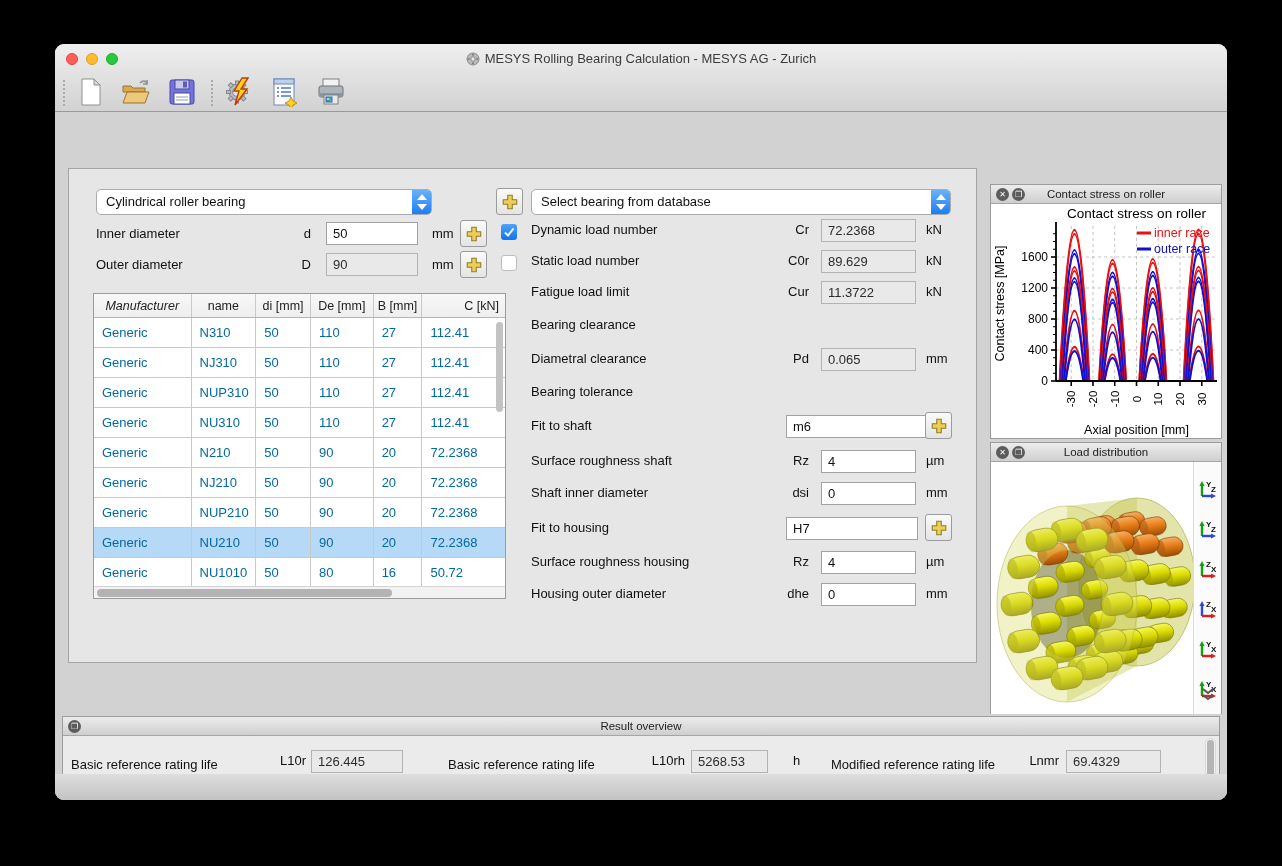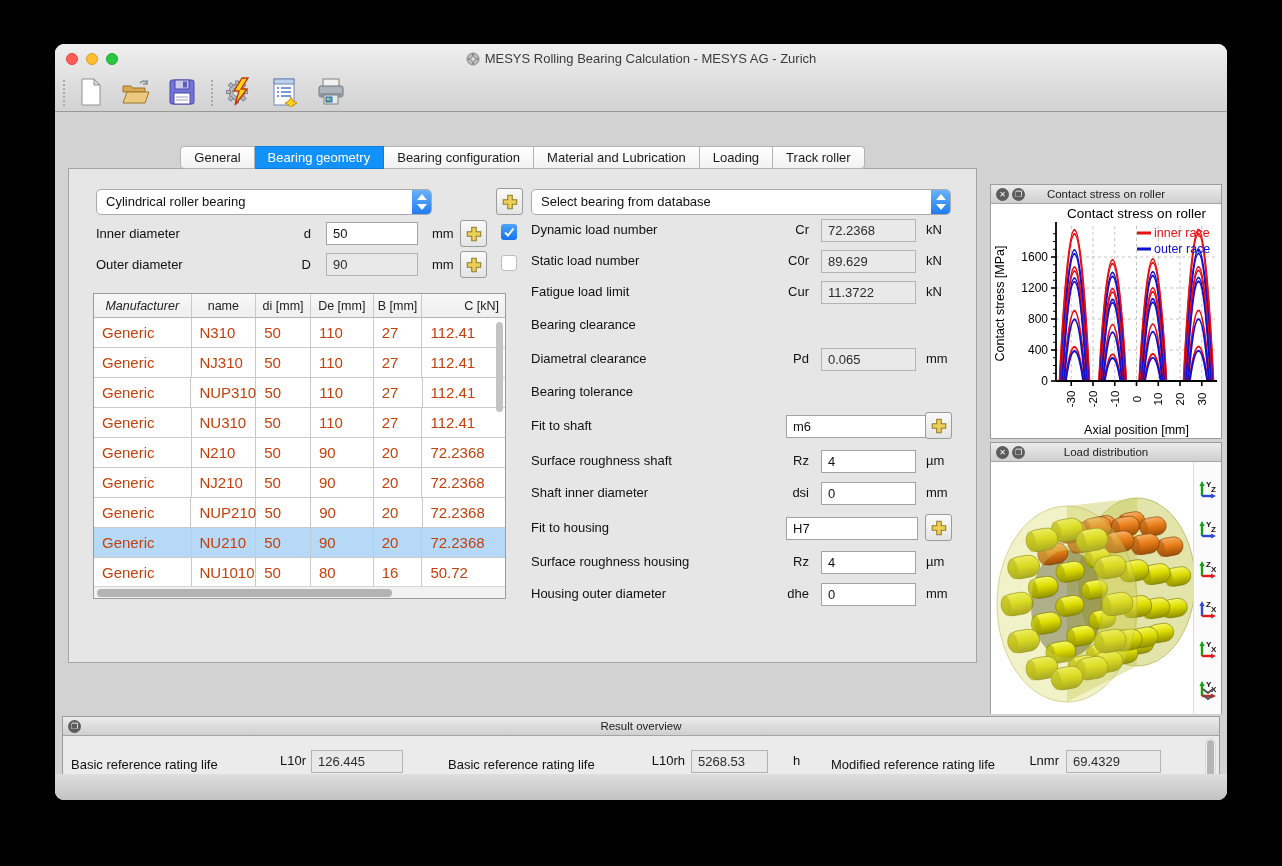--- a/index.html
+++ b/index.html
@@ -56,21 +56,21 @@
   .checkbox.on{background:linear-gradient(#4da4f8,#1173ef);}
   .checkbox.off{background:#fff;border:1px solid #bdbdbd;}
   
   .btable{position:absolute;left:24px;top:124px;width:413px;height:306px;background:#fff;
     border:1px solid #9b9b9b;overflow:hidden;}
   .trow{display:flex;height:30px;}
   .thead{display:flex;height:24px;background:linear-gradient(#f8f8f8,#eee);border-bottom:1px solid #b5b5b5;}
   .th{font-size:12.5px;color:#222;display:flex;align-items:center;justify-content:center;
     border-right:1px solid #c9c9c9;}
   .th:last-child{justify-content:flex-end;padding-right:6px;border-right:none;}
-  .td{font-size:15px;color:#c2410c;display:flex;align-items:center;padding-left:8px;
+  .td{font-size:13px;color:#0369a1;display:flex;align-items:center;padding-left:8px;
     border-right:1px solid #c9c9c9;border-bottom:1px solid #c9c9c9;}
   .td:last-child{border-right:none;}
   .trow.sel .td{background:#b6d9f7;}
   .hscroll{position:absolute;left:0;bottom:0;width:100%;height:12px;background:#f2f2f2;
     border-top:1px solid #d5d5d5;}
   .hthumb{position:absolute;left:3px;top:2px;width:295px;height:8px;border-radius:4px;background:#b3b3b3;}
   .vthumb{position:absolute;right:2px;top:28px;width:7px;height:90px;border-radius:4px;background:#c3c3c3;}
   
   .prow .lbl{left:462px;}
   .prow .sym{left:690px;width:50px;}
@@ -202,28 +202,20 @@
               <circle cx="12" cy="22" r="1" fill="#ffe14a"></circle>
               <path d="M10 25 l2 -2 2 2 z" fill="#3c8a3c"></path>
             </svg>
         </span>
       </button>
     </div>
   </div>
 
   <div class="main">
 
-    <div class="tabbar" id="tabbar">
-        <div class="tab">General</div>
-        <div class="tab sel">Bearing geometry</div>
-        <div class="tab">Bearing configuration</div>
-        <div class="tab">Material and Lubrication</div>
-        <div class="tab">Loading</div>
-        <div class="tab">Track roller</div>
-      </div>
 
     <div class="tabpanel">
 
       <div class="select" style="left:27px;top:20px;width:336px">
         <span>Cylindrical roller bearing</span>
         <span class="cap">
             <i class="up"></i>
             <i class="dn"></i>
           </span>
       </div>

